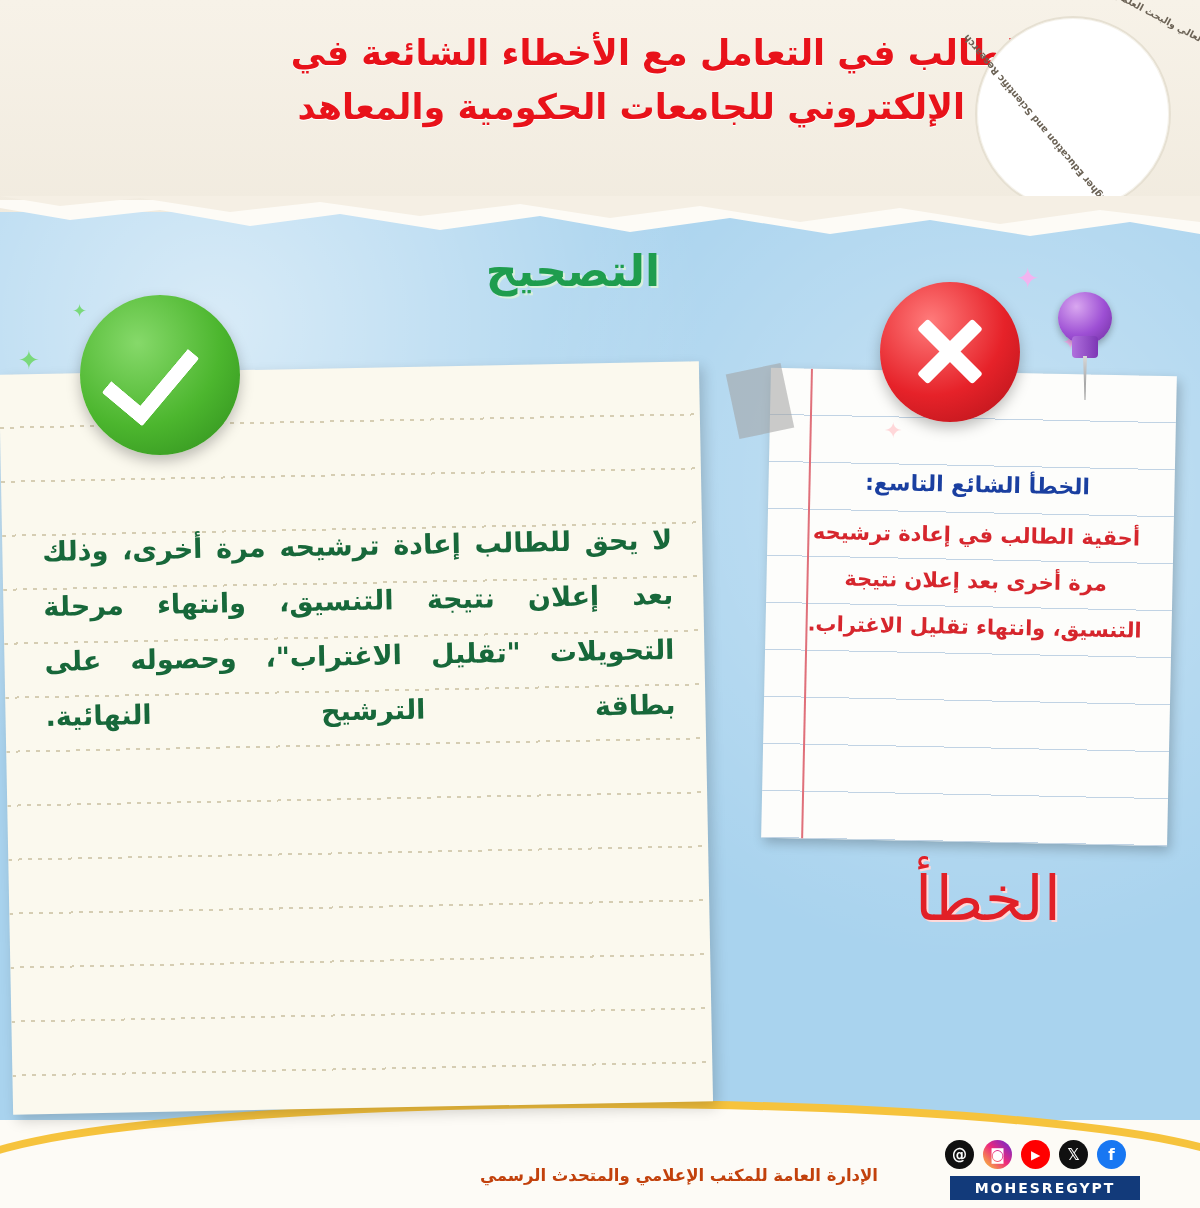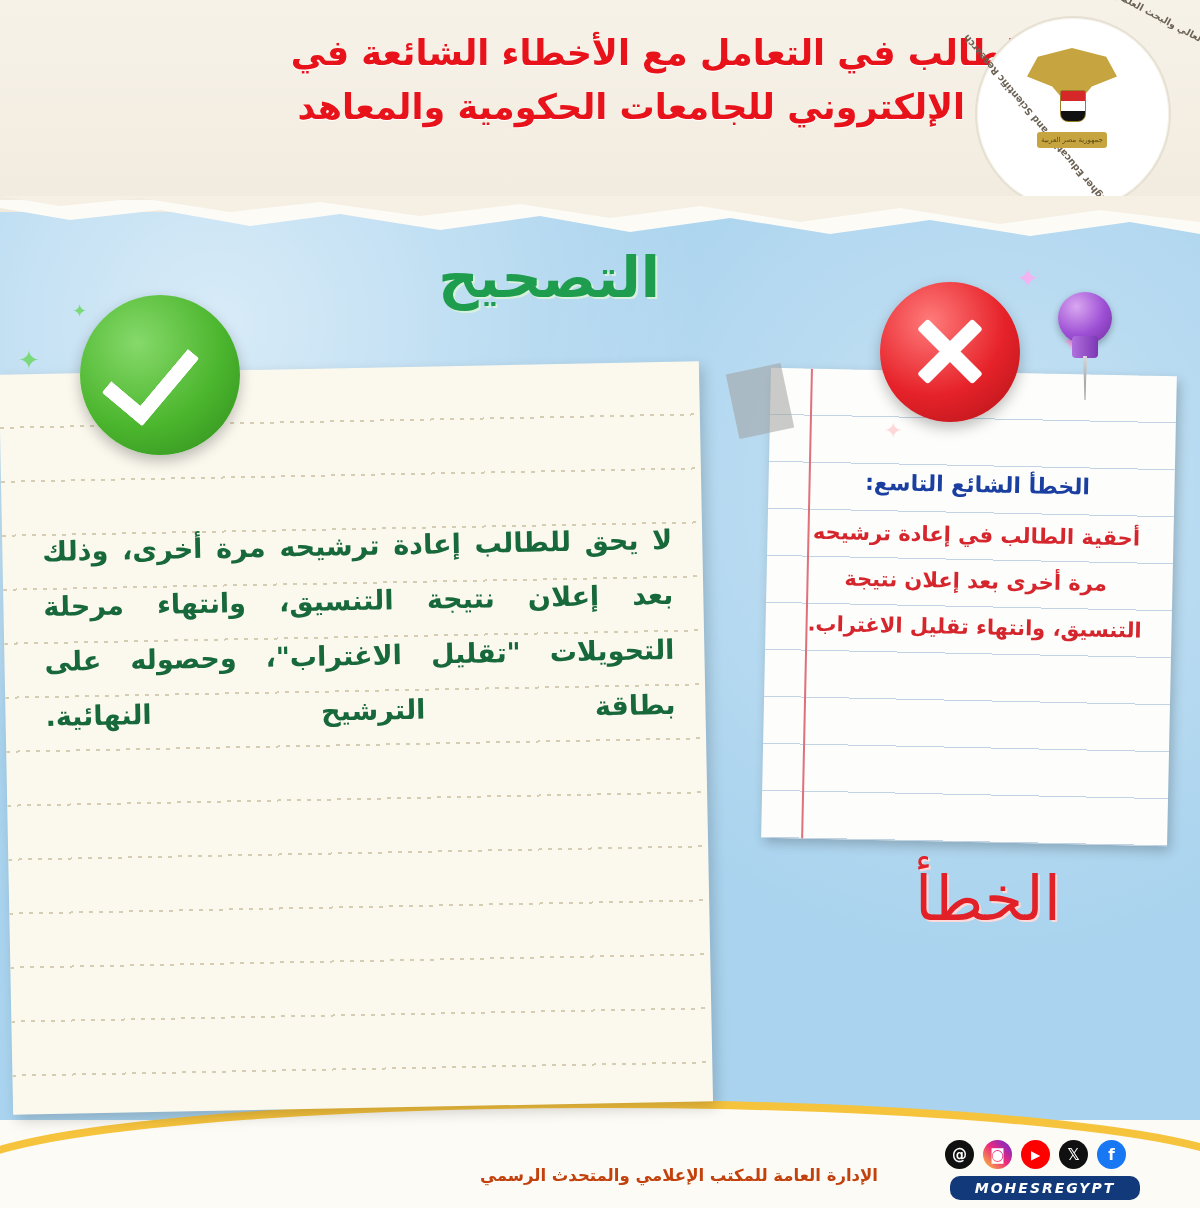--- a/index.html
+++ b/index.html
@@ -191,37 +191,36 @@
   .s.x  { background: #101010; }
   .s.yt { background: #ff0000; font-size: 12px; }
   .s.ig { background: linear-gradient(45deg,#f9ce34,#ee2a7b,#6228d7); }
   .s.th { background: #101010; }
   .handle {
     position: absolute;
     left: 950px;
     top: 1176px;
     width: 190px; height: 24px;
     background: #123a7a;
-    border-radius: 10px;
+    border-radius: 0;
     color: #fff;
     font-size: 14px;
     font-weight: bold;
     letter-spacing: 2px;
     display: flex; align-items: center; justify-content: center;
     z-index: 10;
     direction: ltr;
-    font-style: italic;
   }
 
   
   .correct-label {
     position: absolute;
     right: 540px;
     top: 245px;
-    font-size: 56px;
+    font-size: 44px;
     font-weight: bold;
     color: #1f9d4e;
     text-shadow: 2px 2px 0 #d8f0de;
     z-index: 8;
     direction: rtl;
     margin-left: 27px;
   }
   .note-correct {
     position: absolute;
     left: 6px;
@@ -419,25 +418,20 @@
       <div>دليل الطالب في التعامل مع الأخطاء الشائعة في</div>
       <div>التنسيق الإلكتروني للجامعات الحكومية والمعاهد</div>
     </div>
 
     <div class="logo">
       <div class="logo-circle"></div>
       <div class="logo-ring-text">
         <span style="transform:rotate(28deg)">وزارة التعليم العالي والبحث العلمي</span>
         <span style="transform:rotate(-130deg) translateY(-4px)">Ministry of Higher Education and Scientific Research</span>
       </div>
-      <div class="eagle">
-        <div class="eagle-body"></div>
-        <div class="eagle-shield"></div>
-        <div class="eagle-base">جمهورية مصر العربية</div>
-      </div>
     </div>
   </div>
 
   <div class="body-bg"></div>
   <div class="torn-white"></div>
   <div class="torn"></div>
 
   <div class="sp g" style="left:18px; top:345px; font-size:26px;">✦</div>
   <div class="sp g" style="left:72px; top:300px; font-size:18px;">✦</div>
   <div class="sp p" style="left:1016px; top:262px; font-size:28px;">✦</div>

